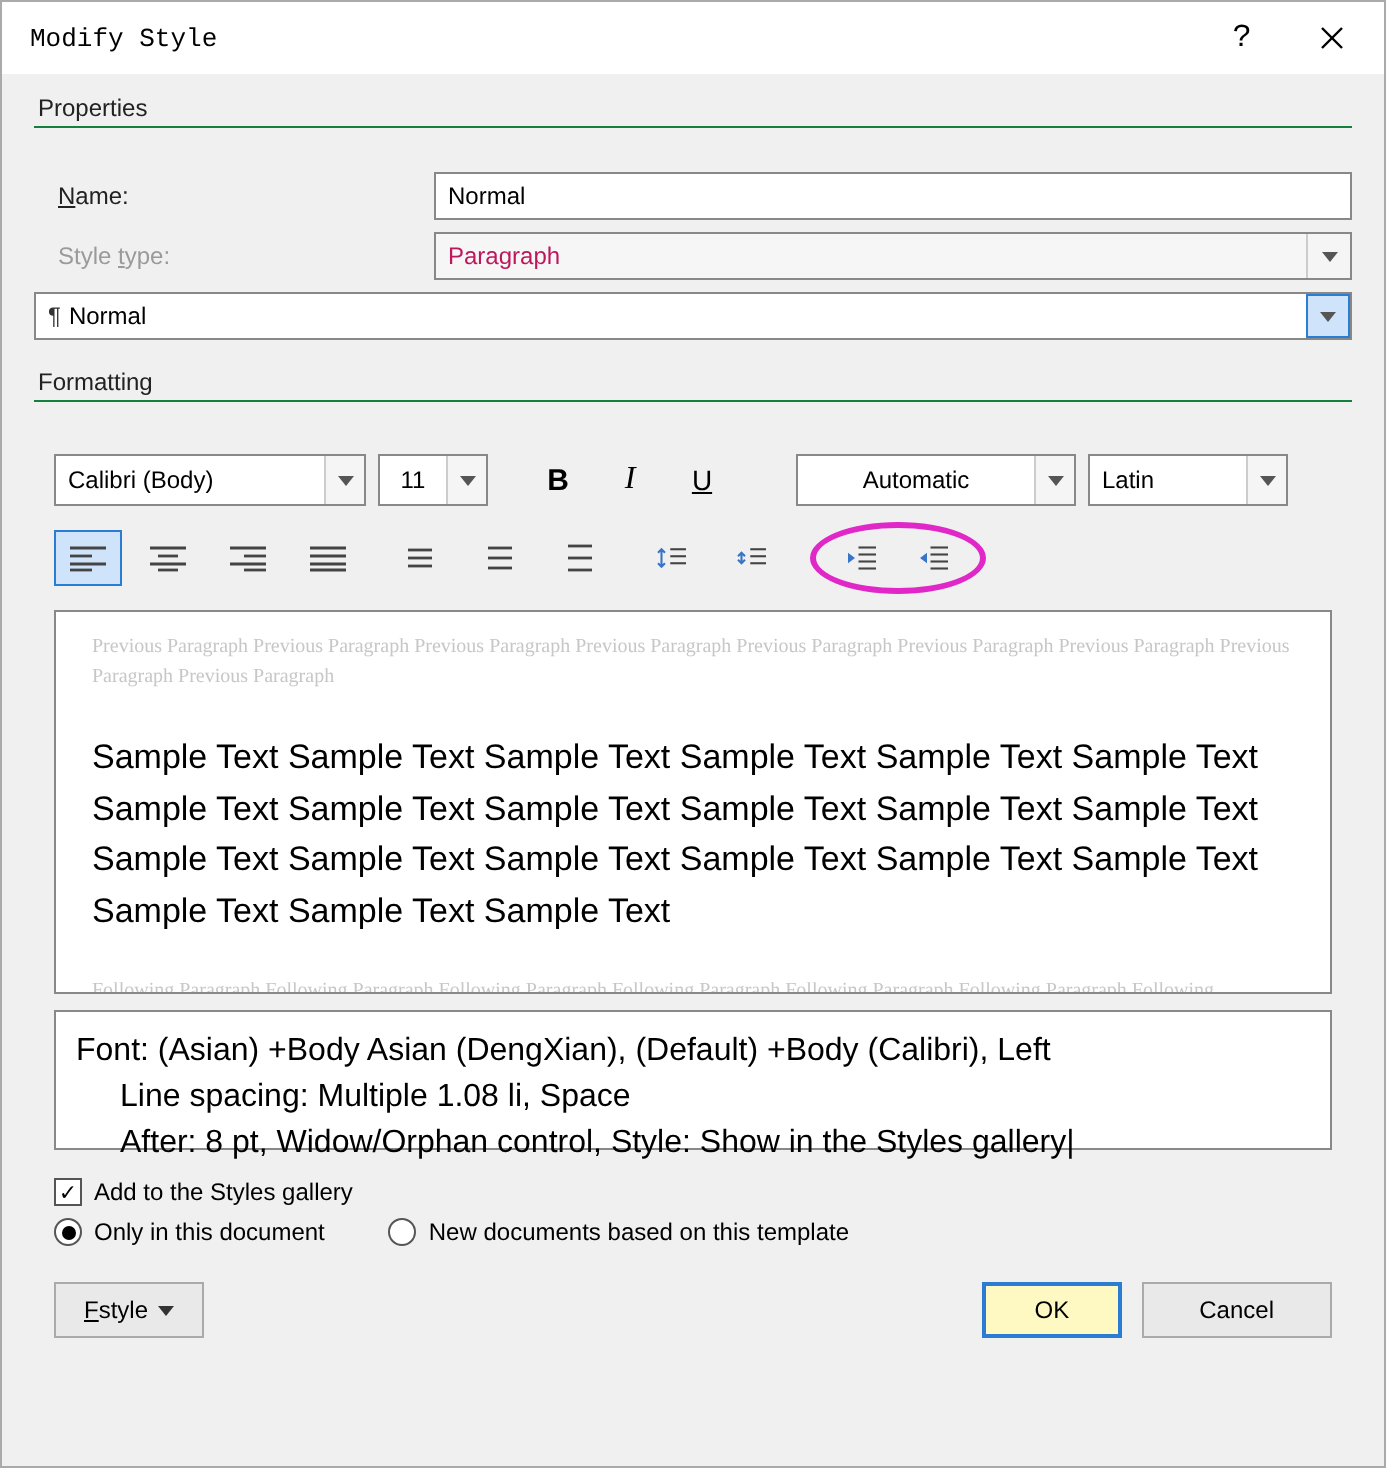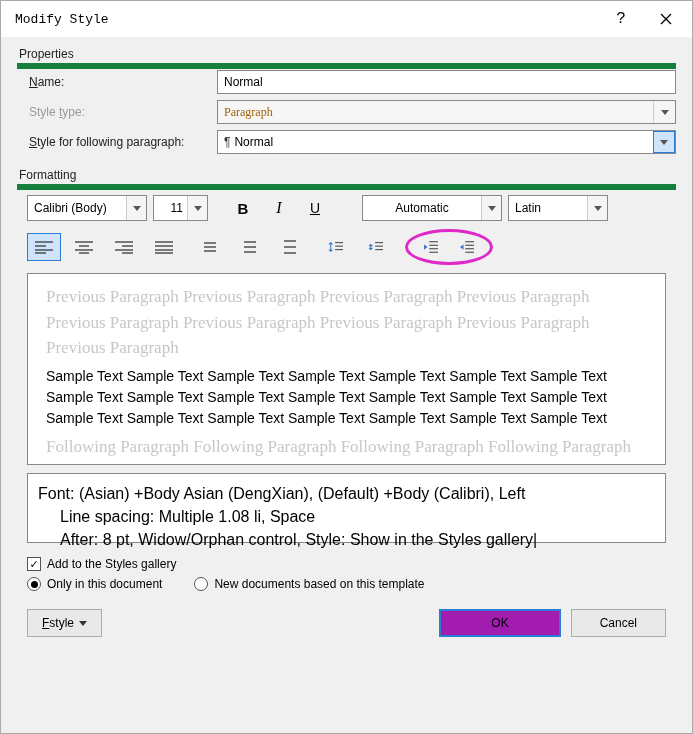--- a/index.html
+++ b/index.html
@@ -7,47 +7,47 @@
 
 .dialog { width: 693px; height: 734px; background: #f0f0f0; border: 1px solid #aaa; position: relative; }
 .titlebar { display: flex; align-items: center; justify-content: space-between; background: #fff; height: 36px; padding: 0 6px 0 14px; font-size: 13px; font-family: Liberation Mono, monospace; }
 .titlebar .right { display: flex; gap: 10px; align-items: center; }
 .titlebar .help { font-size: 16px; width: 30px; text-align: center; cursor: pointer; }
 .titlebar .close { width: 40px; height: 30px; display: flex; align-items: center; justify-content: center; cursor: pointer; }
 .titlebar .close svg { width: 12px; height: 12px; }
 
 .body { padding: 6px 16px 12px 16px; }
 
-.group-label { font-size: 12px; color: #222; padding: 4px 2px 2px 2px; border-bottom: 6px solid #15803d; margin-bottom: 1px; }
+.group-label { font-size: 12px; color: #222; padding: 4px 2px 2px 2px; border-bottom: 1px solid #15803d; margin-bottom: 22px; }
 
 .row { display: flex; align-items: center; margin-bottom: 6px; }
 .row .label { width: 200px; padding-left: 12px; color: #222; }
 .row .label.disabled { color: #9a9a9a; }
 .row .label u { text-decoration: underline; }
 
 .textbox { flex: 1; height: 24px; border: 1px solid #888; background: #fff; padding: 0 6px; font-size: 12px; display: flex; align-items: center; }
 .combo { flex: 1; height: 24px; border: 1px solid #888; background: #fff; display: flex; align-items: center; position: relative; }
 .combo .val { flex: 1; padding: 0 6px; font-size: 12px; }
 .combo .arrow { width: 22px; height: 100%; border-left: 1px solid #ccc; display: flex; align-items: center; justify-content: center; background: #f5f5f5; }
 .combo.disabled { background: #f6f6f6; color: #777; }
-.combo.disabled .val { color: #a16207; font-family: Liberation Serif, serif; }
+.combo.disabled .val { color: #be185d; }
 .combo.highlight .arrow { background: #cfe4fa; border: 1px solid #2b7cd3; }
 
 .chev { width: 0; height: 0; border-left: 4px solid transparent; border-right: 4px solid transparent; border-top: 5px solid #555; }
 
 .pilcrow { font-size: 12px; margin-right: 4px; color: #333; }
 
 .toolbar { display: flex; align-items: center; gap: 6px; padding: 4px 10px; }
 .toolbar2 { display: flex; align-items: center; gap: 6px; padding: 4px 10px; }
 
-.fontcombo { width: 120px; height: 26px; border: 1px solid #888; background: #fff; display: flex; align-items: center; }
+.fontcombo { width: 156px; height: 26px; border: 1px solid #888; background: #fff; display: flex; align-items: center; }
 .fontcombo .val { flex: 1; padding: 0 6px; }
 .fontcombo .arrow, .sizecombo .arrow, .colorcombo .arrow, .scriptcombo .arrow { width: 20px; height: 100%; border-left: 1px solid #ccc; background: #f5f5f5; display: flex; align-items: center; justify-content: center; }
 .sizecombo { width: 55px; height: 26px; border: 1px solid #888; background: #fff; display: flex; align-items: center; }
-.sizecombo .val { flex: 1; padding: 0 4px; text-align: right; }
+.sizecombo .val { flex: 1; padding: 0 4px; text-align: center; }
 .colorcombo { width: 140px; height: 26px; border: 1px solid #888; background: #fff; display: flex; align-items: center; }
 .colorcombo .val { flex: 1; padding: 0 6px; text-align: center; }
 .scriptcombo { width: 100px; height: 26px; border: 1px solid #888; background: #fff; display: flex; align-items: center; }
 .scriptcombo .val { flex: 1; padding: 0 6px; }
 
 .fmtbtn { width: 30px; height: 26px; border: 1px solid transparent; display: flex; align-items: center; justify-content: center; font-size: 14px; cursor: pointer; }
 .fmtbtn.bold { font-weight: bold; font-size: 15px; }
 .fmtbtn.italic { font-style: italic; font-family: "Times New Roman", serif; font-size: 16px; }
 .fmtbtn.underline { text-decoration: underline; font-size: 14px; }
 
@@ -58,35 +58,35 @@
 
 .spacebtn svg line { stroke: #444; stroke-width: 1.2; }
 .spacebtn svg path { stroke: #3975c6; stroke-width: 1.2; fill: none; }
 
 .indentbtn svg line { stroke: #444; stroke-width: 1.2; }
 .indentbtn svg path { fill: #3975c6; }
 
 .ellipse-hl { border: 3px solid #e028c8; border-radius: 50%; padding: 1px 6px; display: flex; gap: 2px; }
 
 .preview { margin: 4px 10px 0 10px; border: 1px solid #888; background: #fff; height: 192px; padding: 10px 18px; overflow: hidden; font-size: 11px; line-height: 1.5; }
-.preview .ghost { color: #c7c7c7; font-family: "Times New Roman", serif; font-size: 17px; letter-spacing: 0; }
-.preview .sample { color: #000; font-size: 14px; margin: 5px 0; line-height: 1.5; }
+.preview .ghost { color: #c7c7c7; font-family: "Times New Roman", serif; font-size: 10px; letter-spacing: 0; }
+.preview .sample { color: #000; font-size: 17px; margin: 20px 0; line-height: 1.5; }
 
 .desc { margin: 8px 10px 0 10px; border: 1px solid #888; background: #fff; height: 70px; padding: 8px 10px; font-size: 16px; line-height: 1.45; }
 .desc .indent { padding-left: 22px; display: block; }
 
 .bottom { padding: 14px 10px 0 10px; }
 .checkrow { display: flex; align-items: center; gap: 6px; margin-bottom: 6px; }
 .checkbox { width: 14px; height: 14px; border: 1px solid #555; background: #fff; display: flex; align-items: center; justify-content: center; font-size: 11px; color: #000; }
 .radio { width: 14px; height: 14px; border: 1px solid #555; border-radius: 50%; background: #fff; display: flex; align-items: center; justify-content: center; }
 .radio .dot { width: 7px; height: 7px; border-radius: 50%; background: #000; }
 
 .actionrow { display: flex; justify-content: space-between; align-items: center; margin-top: 18px; padding: 0 10px; }
 .btn { height: 28px; border: 1px solid #aaa; background: #e9e9e9; padding: 0 20px; font-size: 12px; cursor: pointer; display: flex; align-items: center; justify-content: center; }
-.btn.default { border: 2px solid #2b7cd3; background: #a21caf; padding: 0 50px; }
+.btn.default { border: 2px solid #2b7cd3; background: #fef9c3; padding: 0 24px; }
 .btn.format { padding: 0 14px; gap: 5px; }
 .btn .tri { width: 0; height: 0; border-left: 4px solid transparent; border-right: 4px solid transparent; border-top: 5px solid #333; }
 .rightbtns { display: flex; gap: 10px; }
 
 .cursor-caret::after { content: "|"; animation: blink 1s step-start infinite; color: #000; }
 @keyframes blink { 50% { opacity: 0; } }
 </style>
 </head>
 <body>
 
@@ -121,21 +121,20 @@
       <div class="combo disabled">
         <span class="val">Paragraph</span>
         <span class="arrow">
             <span class="chev"></span>
           </span>
       </div>
     </div>
 
 
     <div class="row">
-      <span class="label"><u>S</u>tyle for following paragraph:</span>
       <div class="combo highlight">
         <span class="val"><span class="pilcrow">¶</span><span>Normal</span></span>
         <span class="arrow">
             <span class="chev"></span>
           </span>
       </div>
     </div>
 
     <div class="group-label" style="margin-top:10px">Formatting</div>
 

